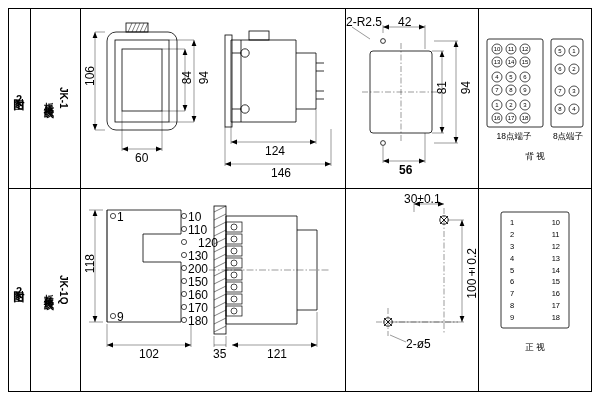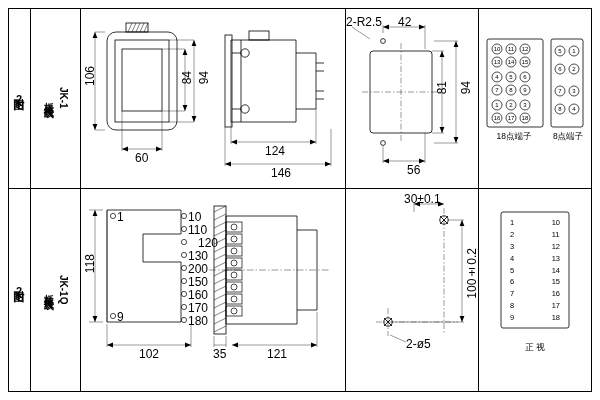--- a/index.html
+++ b/index.html
@@ -242,21 +242,21 @@
           <polygon points="110,134 107.6,128 112.4,128"></polygon>
           <polygon points="37,152 43,149.6 43,154.4"></polygon>
           <polygon points="79,152 73,149.6 73,154.4"></polygon>
         </g>
       </g>
     </svg>
     <div class="dim-text" style="left:0px; top:6px;">2-R2.5</div>
     <div class="dim-text" style="left:52px; top:6px;">42</div>
     <div class="dim-text vert" style="left:89px; top:72px;">81</div>
     <div class="dim-text vert" style="left:113px; top:72px;">94</div>
-    <div class="dim-text" style="left:61px; top:154px;">56</div>
+    <div class="dim-text" style="left:53px; top:154px;font-weight:bold;">56</div>
   </div>
 
   <div style="position:absolute; left:479px; top:9px; width:112px; height:178px;">
     <svg width="112" height="178" viewBox="0 0 112 178">
       <g stroke="#000" stroke-width="0.8" class="nofill">
         <rect x="8" y="30" width="56" height="88" rx="2" ry="2"></rect>
         <rect x="72" y="30" width="32" height="88" rx="2" ry="2"></rect>
       </g>
     </svg>
 
@@ -318,20 +318,21 @@
         <circle cx="95" cy="82" r="5"></circle>
           <text x="95" y="84.2" text-anchor="middle" stroke="none" fill="#000">3</text>
         <circle cx="81" cy="100" r="5"></circle>
           <text x="81" y="102.2" text-anchor="middle" stroke="none" fill="#000">8</text>
         <circle cx="95" cy="100" r="5"></circle>
           <text x="95" y="102.2" text-anchor="middle" stroke="none" fill="#000">4</text>
       </g>
     </svg>
     <div class="cap" style="left:2px; top:122px; width:66px;">18点端子</div>
     <div class="cap" style="left:68px; top:122px; width:42px;">8点端子</div>
+    <div class="cap" style="left:0px; top:142px; width:112px;">背  视</div>
   </div>
 
   <div class="cell-label" style="left:8px; top:189px; width:22px; height:202px;">
     <span class="vert-text">附图2</span>
   </div>
 
   <div class="cell-label" style="left:31px; top:189px; width:49px; height:202px;">
     <div style="display:flex; flex-direction:row-reverse; align-items:center; justify-content:center; gap:1px;">
       <span style="font-size:10px; font-weight:bold; writing-mode:vertical-rl; text-orientation:mixed;">JK-1Q</span>
       <span class="vert-text" style="font-size:10px;">板前接线</span>

